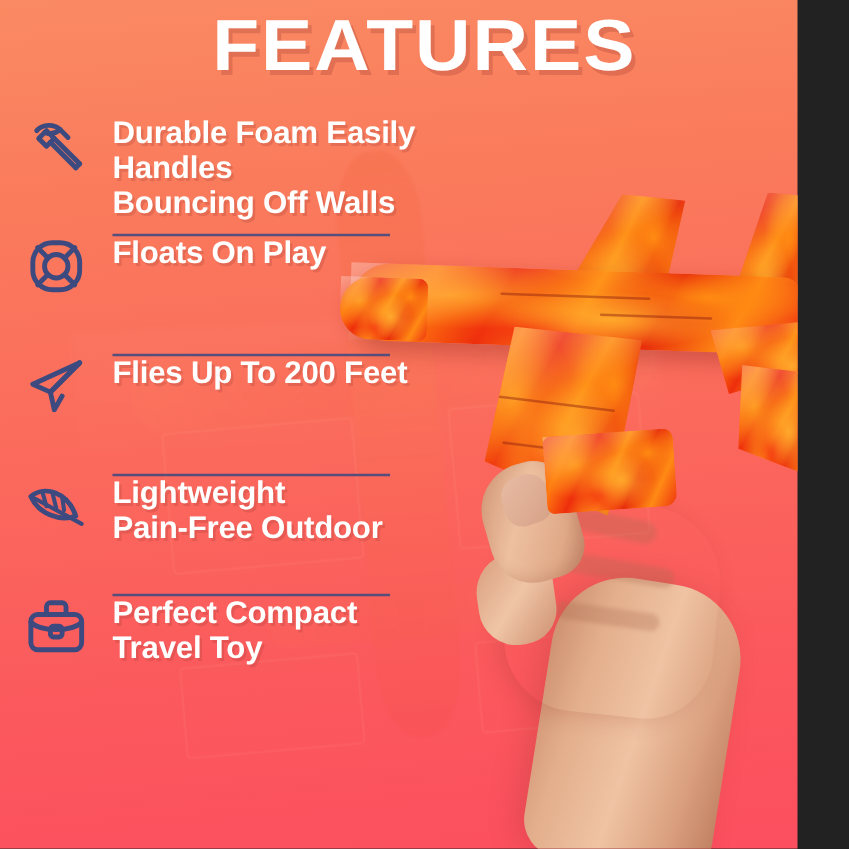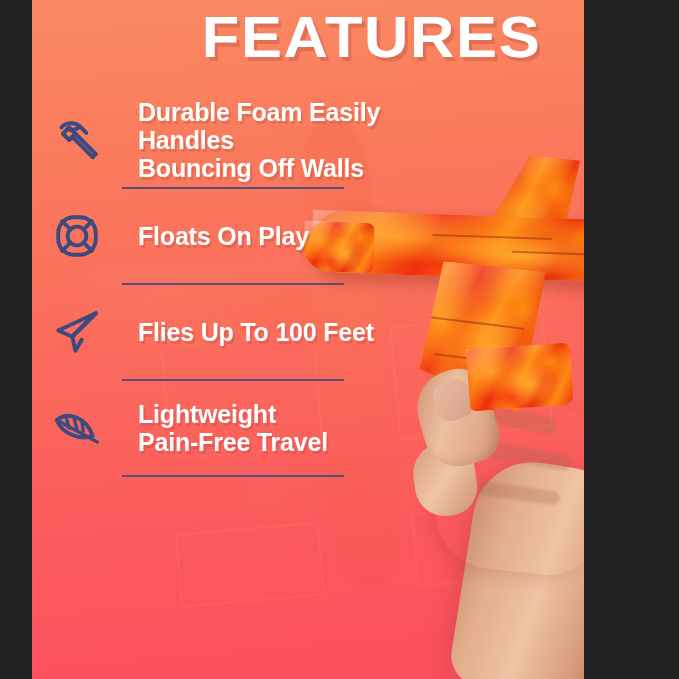--- a/index.html
+++ b/index.html
@@ -2,26 +2,25 @@
 <html><head>
 <meta charset="utf-8">
 <style>
   html, body {
     margin: 0;
     padding: 0;
     background: #222;
   }
   #canvas {
     position: relative;
-    width: 552px;
+    width: 638px;
     height: 679px;
     overflow: hidden;
     font-family: "Liberation Sans", sans-serif;
     background: linear-gradient(175deg, #FA8A63 0%, #FA7B5C 22%, #FB6A5C 50%, #FB5A5D 75%, #FC4E5F 100%);
-    margin-left: 32px;
   }
 
   
   .ghost-layer {
     position: absolute;
     inset: 0;
     overflow: hidden;
     opacity: 0.20;
     pointer-events: none;
   }
@@ -96,23 +95,22 @@
   
   .features {
     position: absolute;
     left: 0;
     top: 92px;
     width: 360px;
   }
   .feature-row {
     position: relative;
     display: flex;
-    align-items: center;
+    align-items: flex-start;
     height: 96px;
-    gap: 16px;
   }
   .icon-cell {
     width: 90px;
     min-width: 90px;
     display: flex;
     align-items: center;
     justify-content: center;
   }
   .icon-cell svg {
     display: block;
@@ -415,34 +413,45 @@
     </div>
 
     <div class="feature-row">
       <div class="icon-cell">
         <svg viewBox="0 0 64 64" aria-hidden="true">
           <path class="icon-stroke" d="M56 8 L8 30 L26 38 Z"></path>
           <path class="icon-stroke" d="M56 8 L26 38 L30 56 L38 42"></path>
           <path class="icon-stroke" d="M26 38 L56 8"></path>
         </svg>
       </div>
-      <div class="feature-text">Flies Up To 100 Feet</div>
+      <div class="feature-text">Flies Up To 200 Feet</div>
       <div class="divider" style="bottom:-1px;"></div>
     </div>
 
     <div class="feature-row">
       <div class="icon-cell">
         <svg viewBox="0 0 64 64" aria-hidden="true">
           <path class="icon-stroke" d="M6 22 C20 10, 44 18, 52 42 C36 48, 14 40, 6 22 Z"></path>
           <path class="icon-stroke-thin" d="M10 24 L58 50"></path>
           <path class="icon-stroke-thin" d="M18 18 L22 32"></path>
           <path class="icon-stroke-thin" d="M28 18 L32 34"></path>
           <path class="icon-stroke-thin" d="M38 22 L40 36"></path>
         </svg>
       </div>
       <div class="feature-text">Lightweight
-Pain-Free Travel</div>
+Pain-Free Outdoor</div>
       <div class="divider" style="bottom:-1px;"></div>
     </div>
 
+    <div class="feature-row">
+      <div class="icon-cell">
+        <svg viewBox="0 0 64 64" aria-hidden="true">
+          <rect class="icon-stroke" x="6" y="20" width="52" height="36" rx="7"></rect>
+          <path class="icon-stroke" d="M22 20 L22 12 C22 9.8 23.8 8 26 8 L38 8 C40.2 8 42 9.8 42 12 L42 20"></path>
+          <path class="icon-stroke" d="M6 28 C16 38, 48 38, 58 28"></path>
+          <rect class="icon-stroke" x="26" y="32" width="12" height="11" rx="3"></rect>
+        </svg>
+      </div>
+      <div class="feature-text">Perfect Compact Travel Toy</div>
+    </div>
 
   </div>
 </div>
 
 </body></html>

